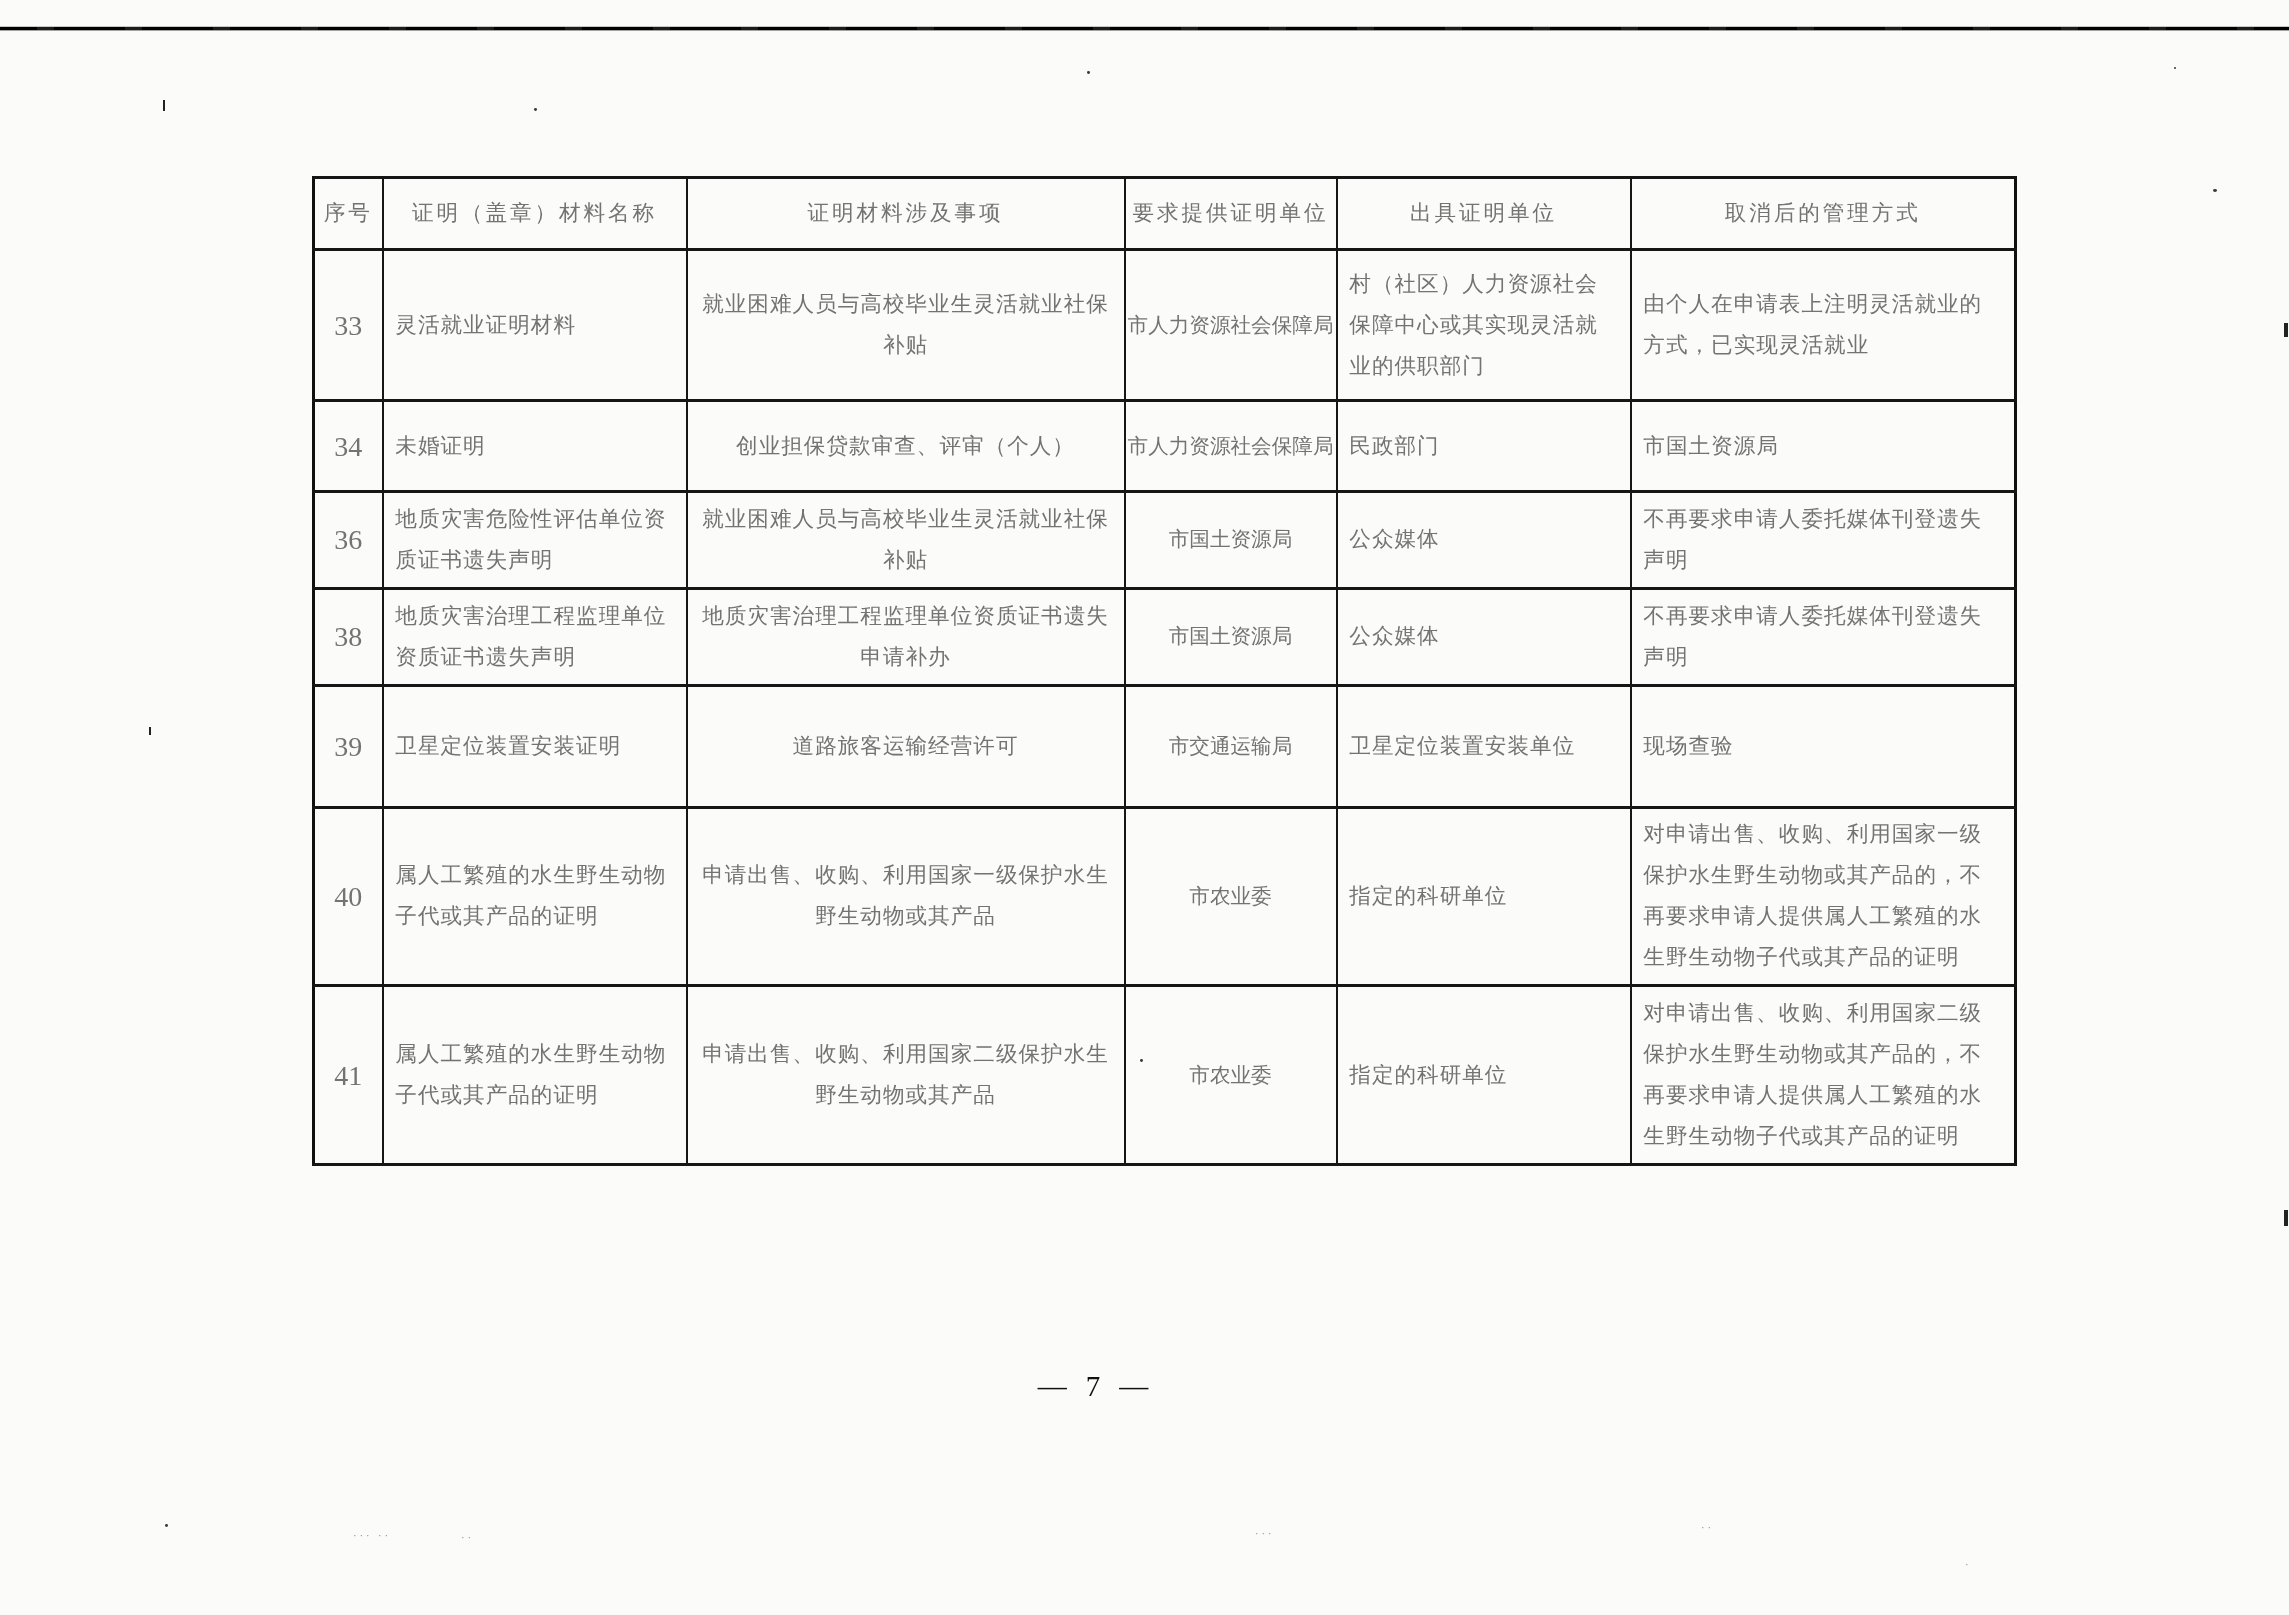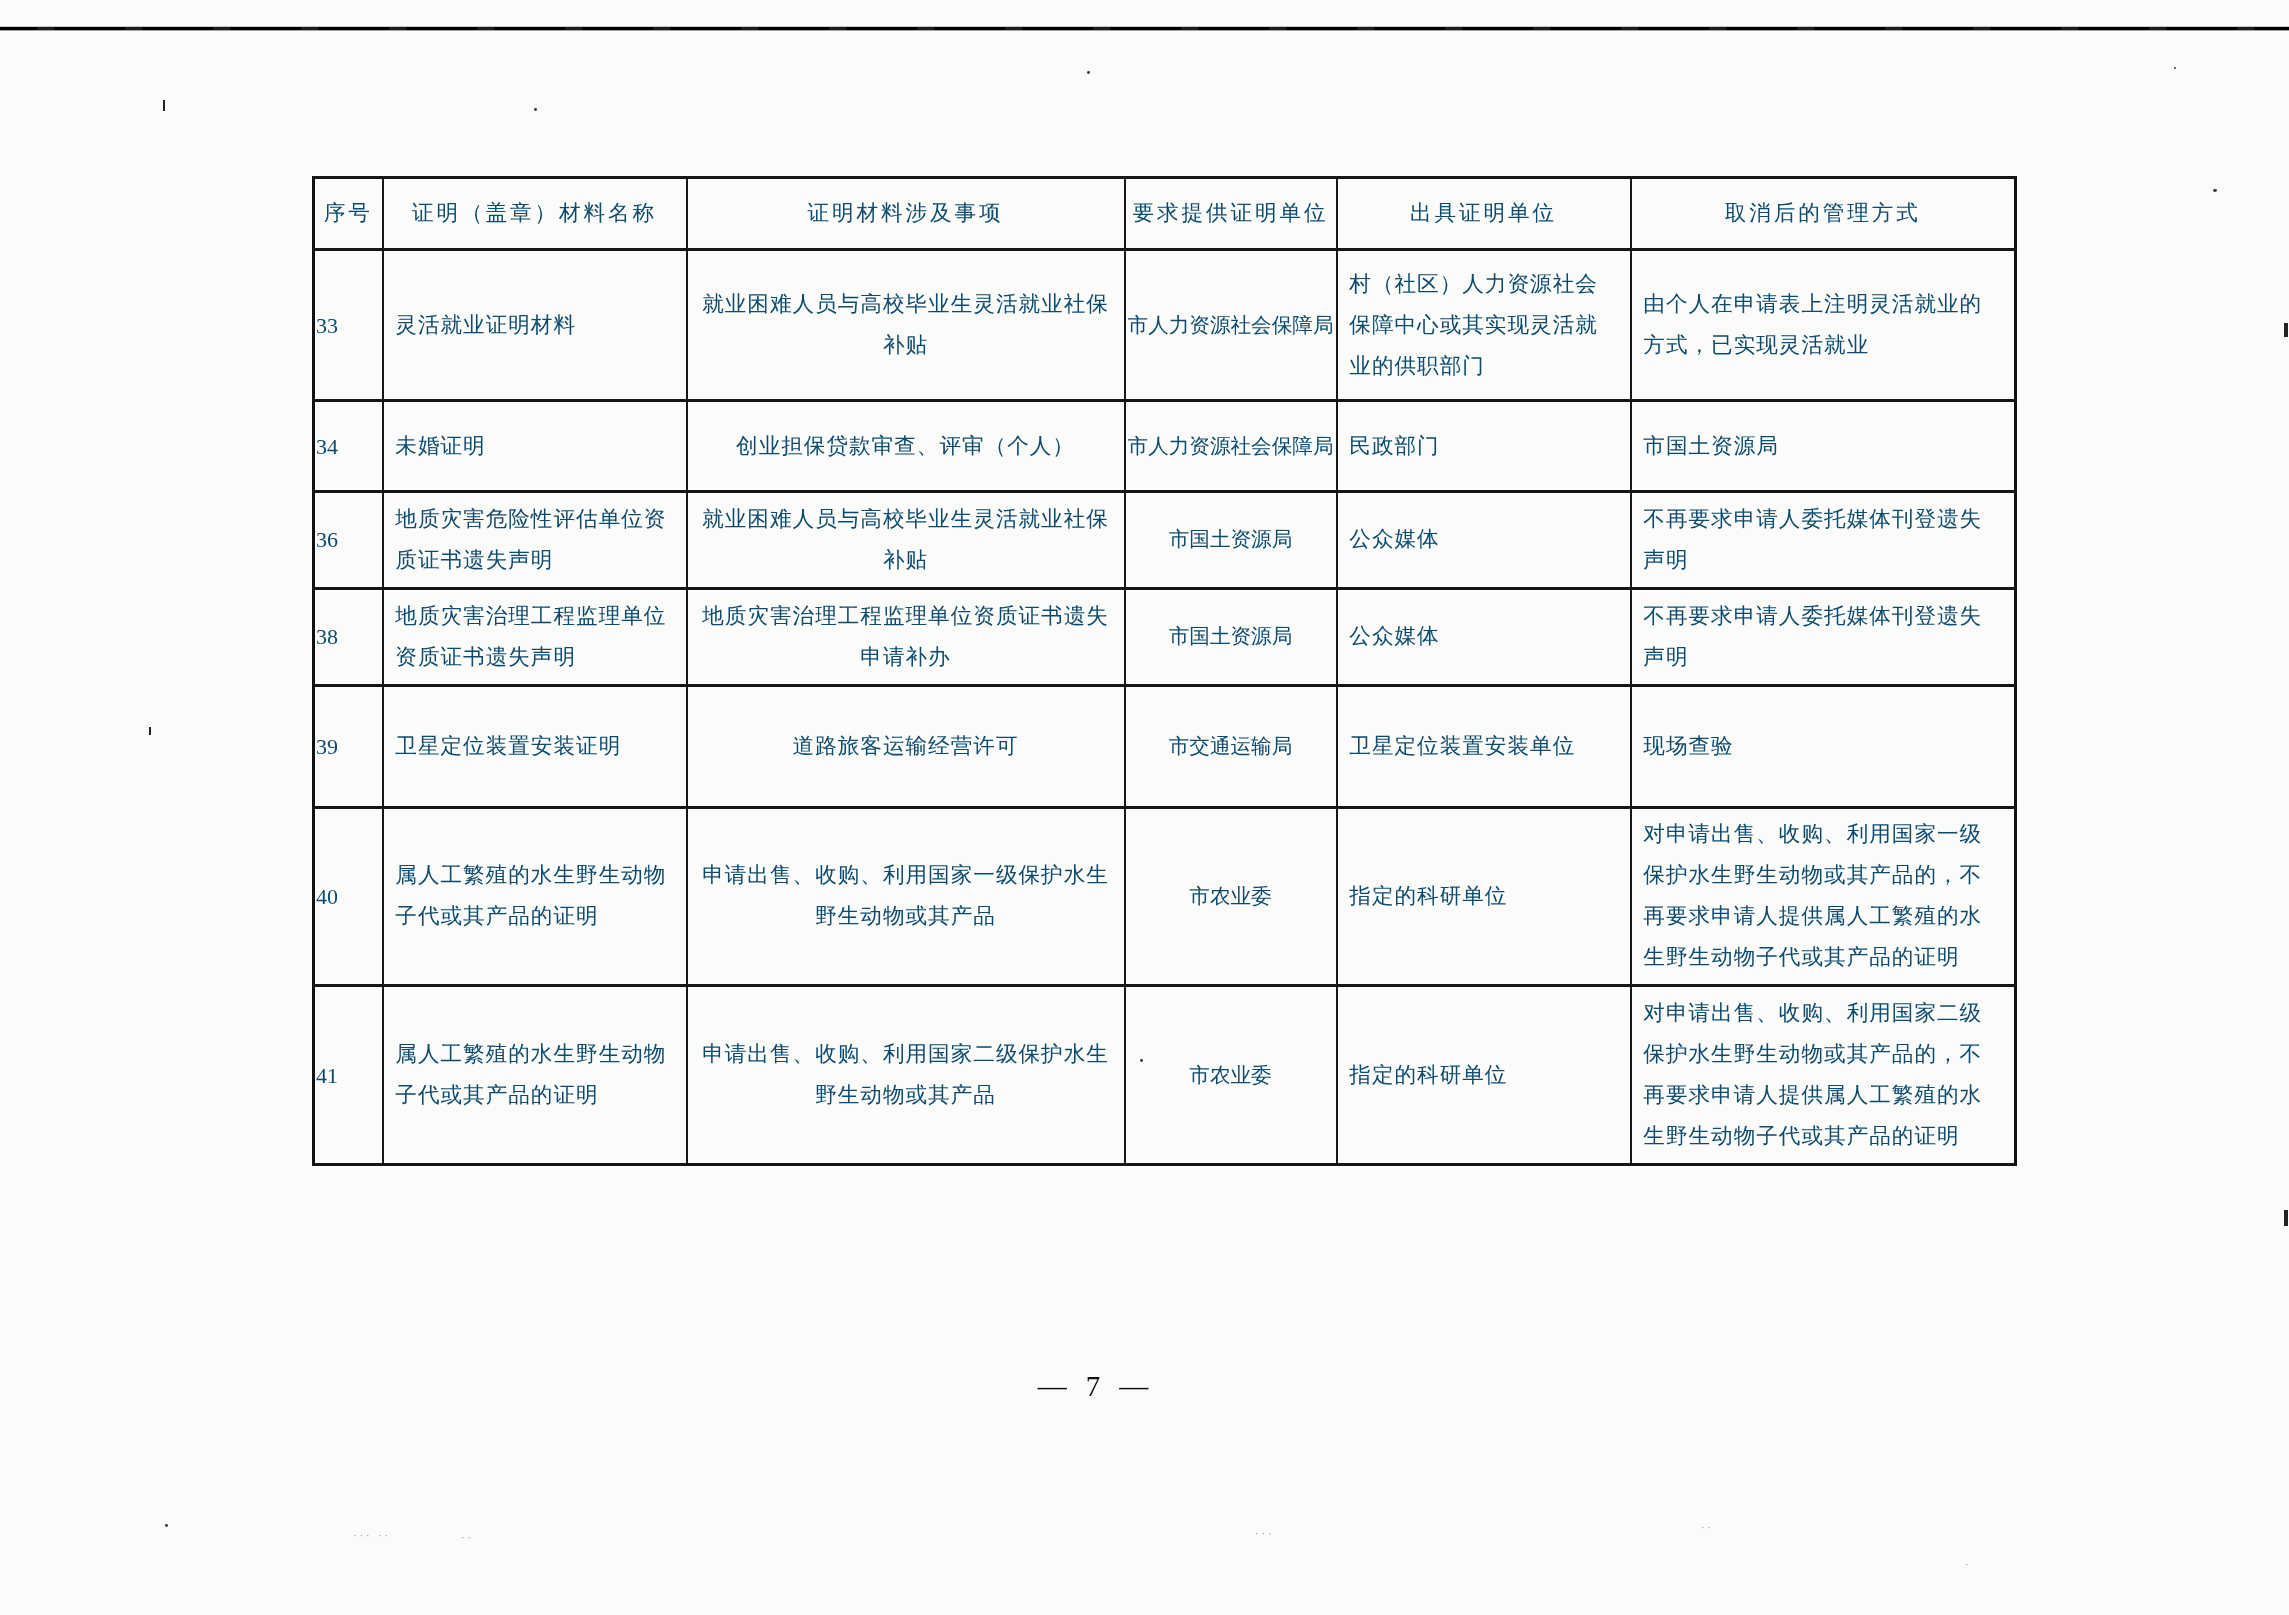--- a/index.html
+++ b/index.html
@@ -34,21 +34,21 @@
   }
   .doc-table th,.doc-table td{
     border:2px solid #161616;
     border-top-width:3.9px;
     border-bottom-width:3.9px;
     font-weight:normal;
     font-size:21.6px;
     line-height:41px;
     vertical-align:middle;
     word-break:break-all;
-    color:#0c4a6e;
+    color:#737373;
   }
   .doc-table{border:3.9px solid #101010;}
   thead tr{height:72px;}
   thead th{text-align:center;letter-spacing:2.9px;font-size:21.6px;}
   tbody tr:nth-child(1){height:151px;}
   tbody tr:nth-child(2){height:91px;}
   tbody tr:nth-child(3){height:93px;}
   tbody tr:nth-child(4){height:96px;}
   tbody tr:nth-child(5){height:122px;}
   tbody tr:nth-child(6){height:111px;}
@@ -56,21 +56,21 @@
   tbody tr:nth-child(8){height:167px;}
   tbody tr:nth-child(9){height:174px;}
 
   col.c1{width:69px;}
   col.c2{width:304px;}
   col.c3{width:438px;}
   col.c4{width:212px;}
   col.c5{width:294px;}
   col.c6{width:385px;}
 
-  td.c-no{font-size:22px;font-family:Liberation Serif, serif;}
+  td.c-no{text-align:center;font-size:28px;font-family:Liberation Serif, serif;}
   td.c-name{text-align:left;padding:5.9px 11.8px;letter-spacing:1px;}
   td.c-matter{text-align:center;padding:5.9px 13.7px;letter-spacing:1px;}
   td.c-req{text-align:center;padding:0 1px;font-size:20.6px;letter-spacing:0;}
   td.c-issue{text-align:left;padding:5.9px 11.8px;letter-spacing:1px;}
   td.c-mgmt{text-align:left;padding:5.9px 11.8px;letter-spacing:1px;}
 
   .page-footer{
     position:absolute;
     left:1096px; top:1370px;
     transform:translateX(-50%);

